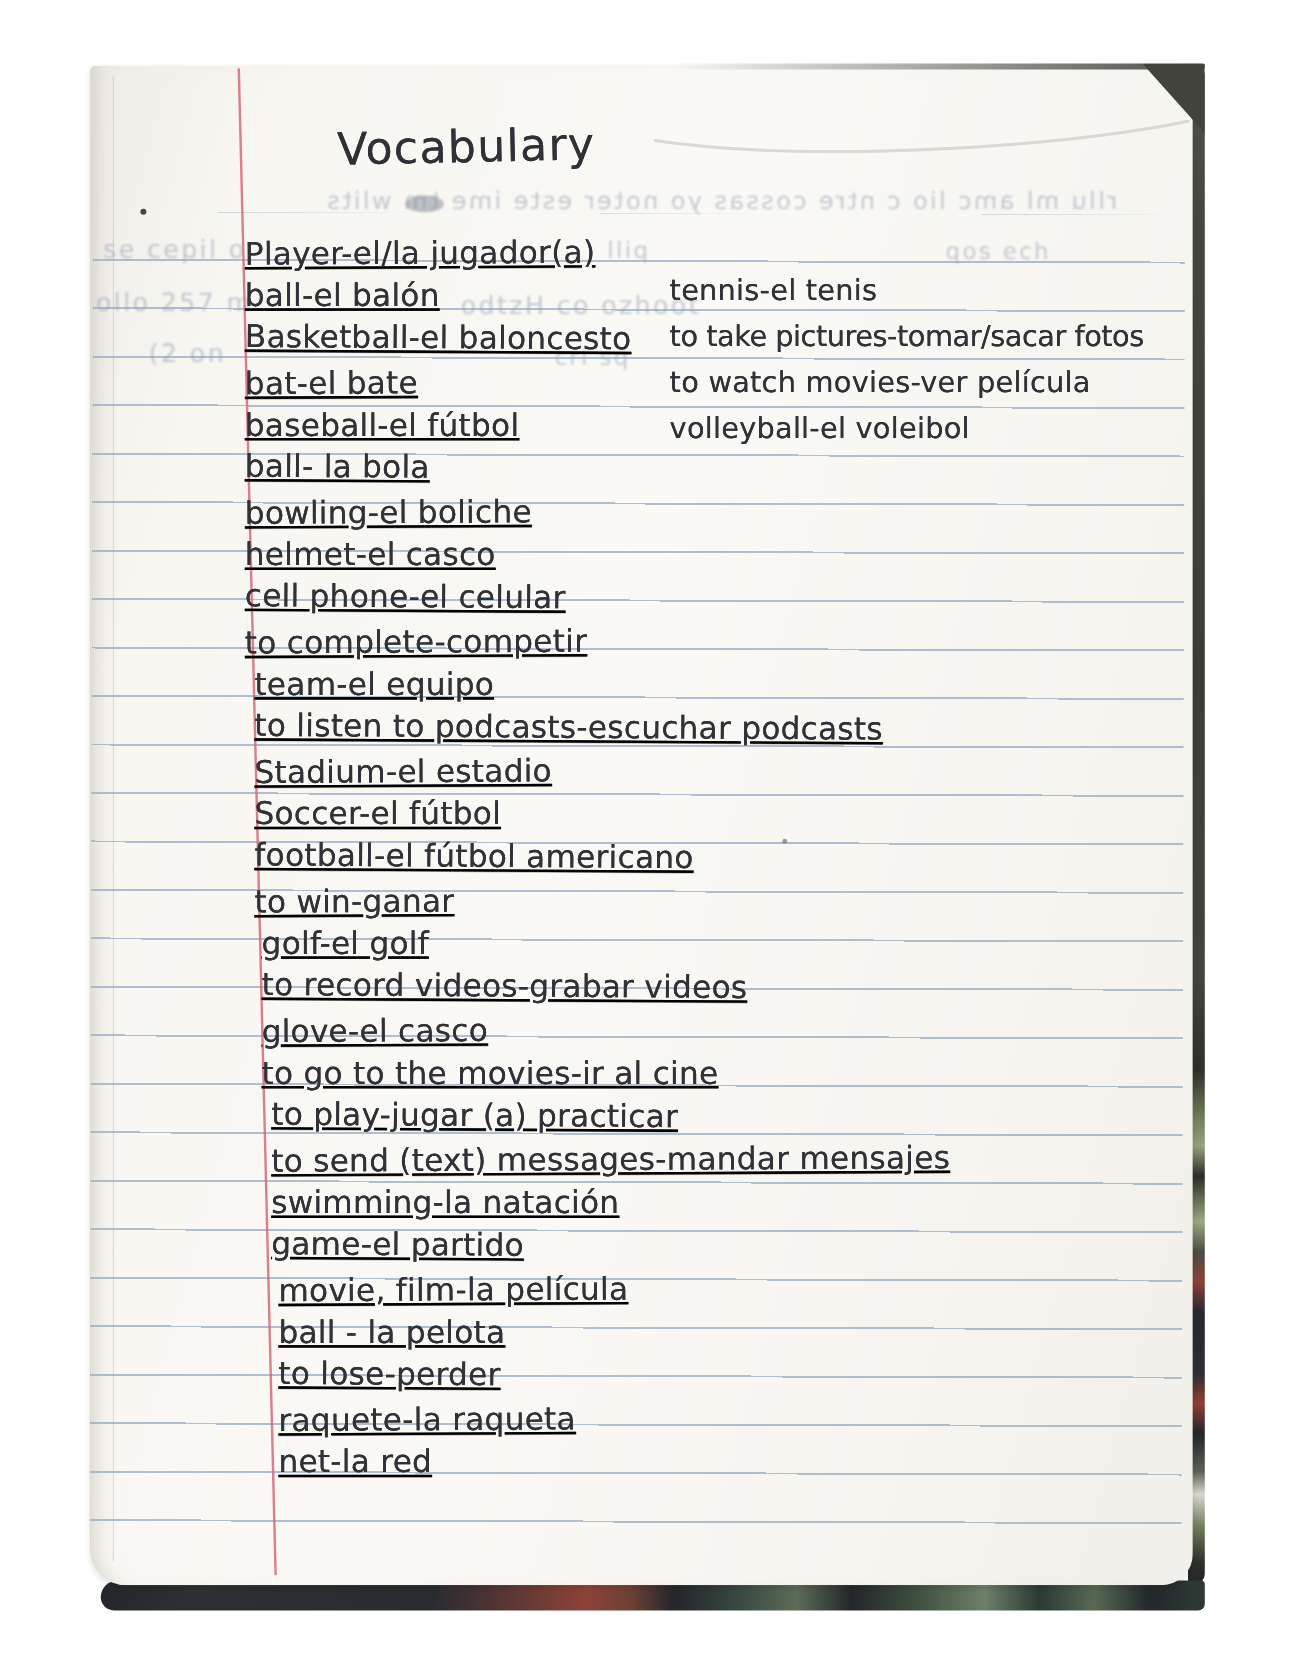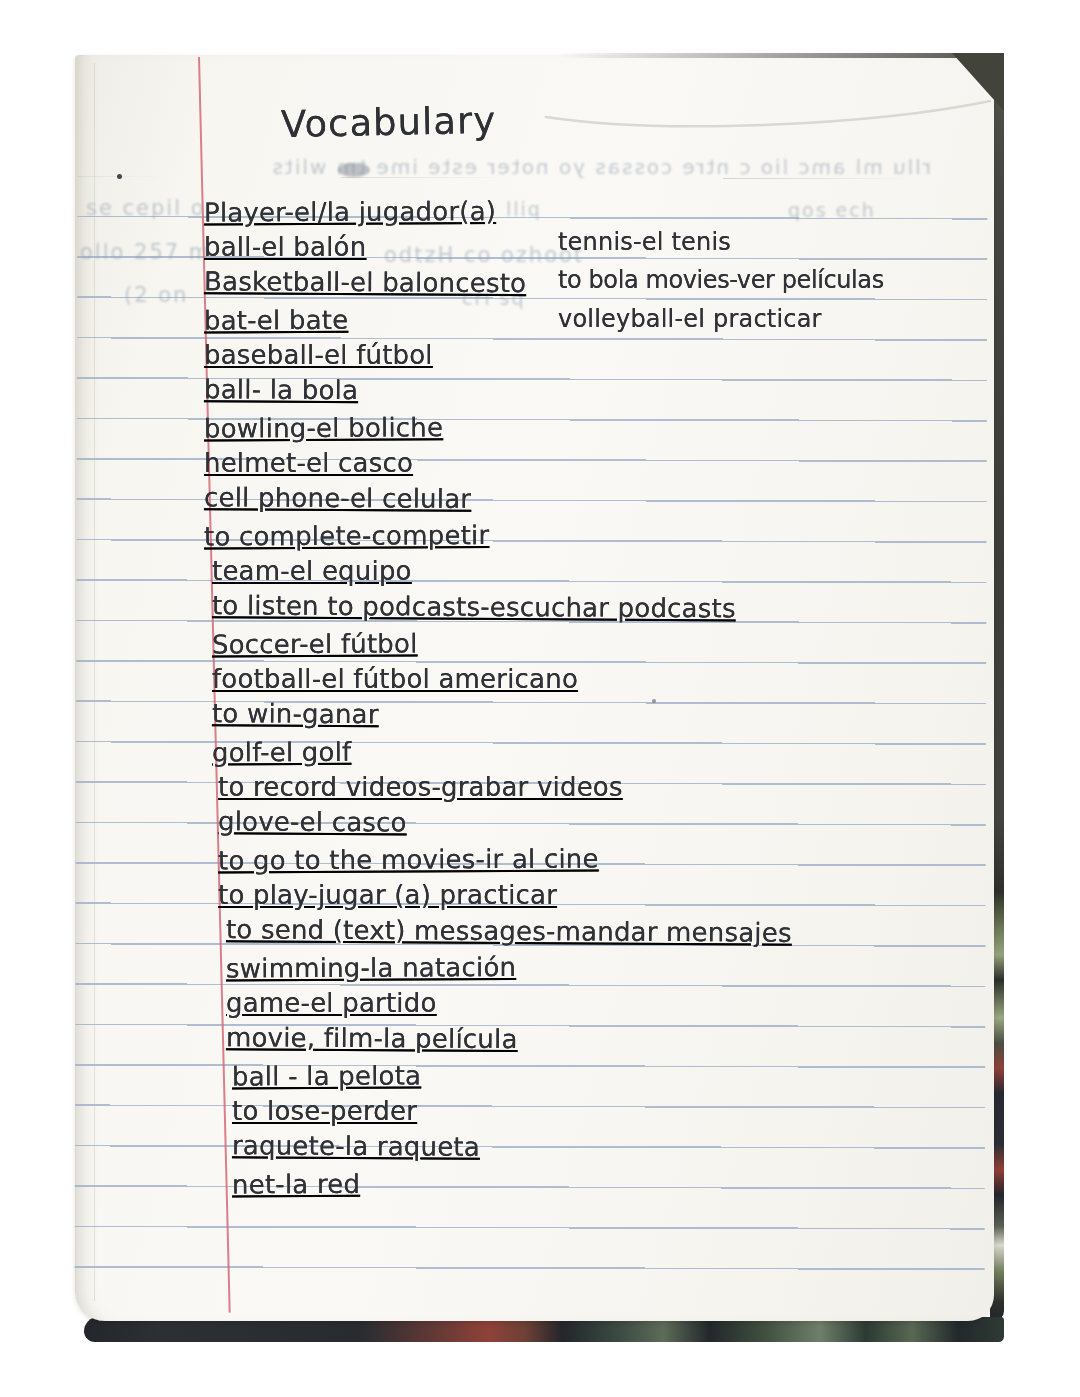--- a/index.html
+++ b/index.html
@@ -141,41 +141,43 @@
       <div class="hw">Basketball-el baloncesto</div>
       <div class="hw">bat-el bate</div>
       <div class="hw">baseball-el fútbol</div>
       <div class="hw">ball- la bola</div>
       <div class="hw">bowling-el boliche</div>
       <div class="hw">helmet-el casco</div>
       <div class="hw">cell phone-el celular</div>
       <div class="hw">to complete-competir</div>
       <div class="hw">team-el equipo</div>
       <div class="hw">to listen to podcasts-escuchar podcasts</div>
+      <div class="hw">Stadium-el estadio</div>
       <div class="hw">Soccer-el fútbol</div>
       <div class="hw">football-el fútbol americano</div>
       <div class="hw">to win-ganar</div>
       <div class="hw">golf-el golf</div>
       <div class="hw">to record videos-grabar videos</div>
       <div class="hw">glove-el casco</div>
       <div class="hw">to go to the movies-ir al cine</div>
       <div class="hw">to play-jugar (a) practicar</div>
       <div class="hw">to send (text) messages-mandar mensajes</div>
       <div class="hw">swimming-la natación</div>
       <div class="hw">game-el partido</div>
       <div class="hw">movie, film-la película</div>
       <div class="hw">ball - la pelota</div>
       <div class="hw">to lose-perder</div>
       <div class="hw">raquete-la raqueta</div>
       <div class="hw">net-la red</div>
     </div>
 
     <div class="col-right">
       <div class="hw">tennis-el tenis</div>
-      <div class="hw">to bola movies-ver películas</div>
-      <div class="hw">volleyball-el practicar</div>
+      <div class="hw">to take pictures-tomar/sacar fotos</div>
+      <div class="hw">to watch movies-ver película</div>
+      <div class="hw">volleyball-el voleibol</div>
     </div>
   </div>
 
   <div class="edge-top"></div>
   <div class="fold"></div>
 
 </div>
 
 </body></html>

